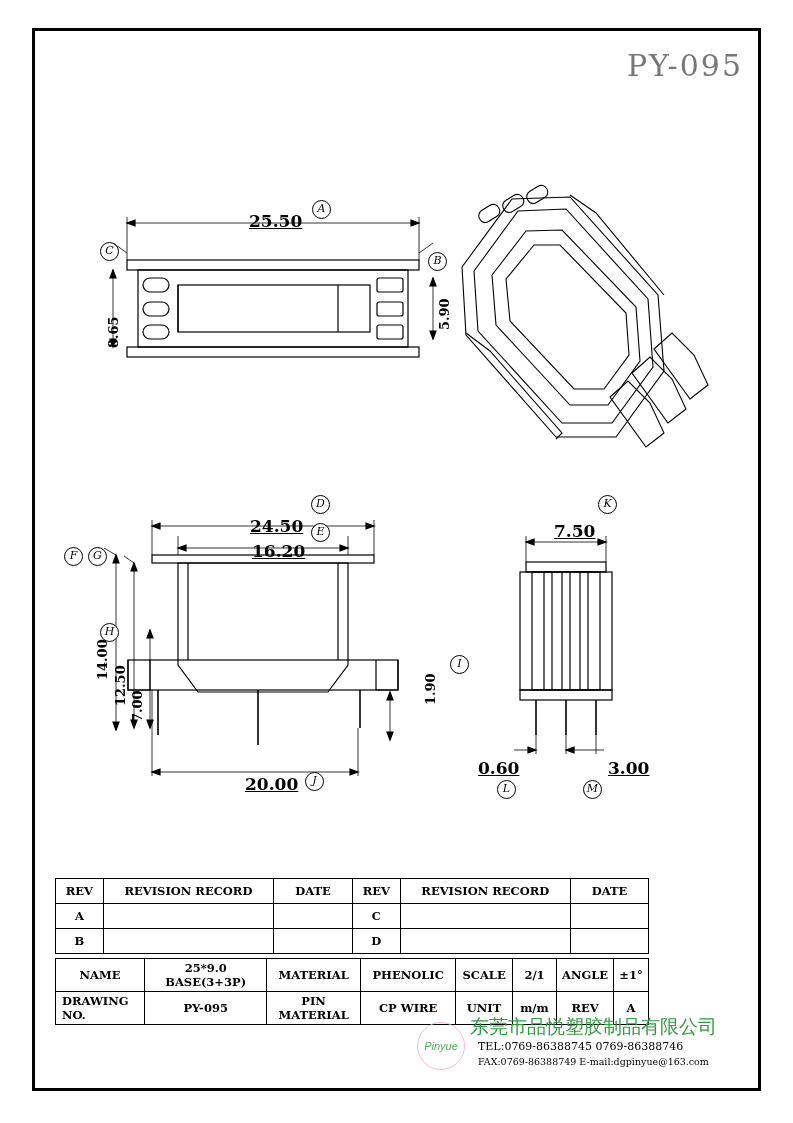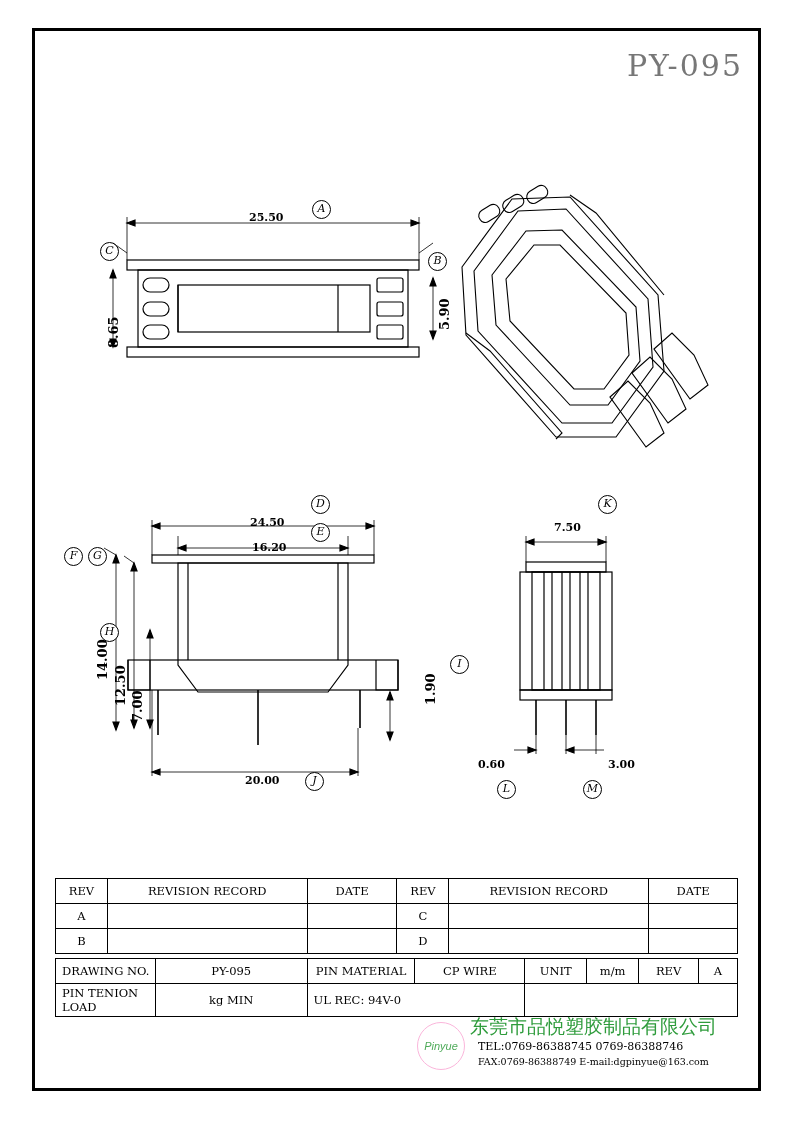--- a/index.html
+++ b/index.html
@@ -2,27 +2,27 @@
 <html><head>
 <meta charset="utf-8">
 <style>
   html,body{margin:0;padding:0;background:#fff;}
   body{width:793px;height:1123px;font-family:"Liberation Sans",sans-serif;color:#000;}
   .page{position:relative;width:793px;height:1123px;overflow:hidden;}
   .frame{position:absolute;left:32px;top:28px;width:729px;height:1063px;border:3px solid #000;box-sizing:border-box;}
   .title-code{position:absolute;right:50px;top:48px;font-family:"DejaVu Serif",serif;font-size:30px;letter-spacing:2px;color:#777;}
 
   
-  .lbl{position:absolute;font-family:"DejaVu Serif",serif;font-weight:bold;font-size:11px;white-space:nowrap;}
+  .lbl{position:absolute;font-family:"DejaVu Serif",serif;font-weight:bold;font-size:17px;white-space:nowrap;text-decoration:underline;}
   .lblv{position:absolute;font-family:"DejaVu Serif",serif;font-weight:bold;font-size:13px;white-space:nowrap;transform-origin:left top;}
   .circ{position:absolute;width:17px;height:17px;border:1px solid #000;border-radius:50%;font-family:"DejaVu Serif",serif;font-style:italic;font-size:11px;text-align:center;line-height:16px;background:#fff;}
 
   
   table{border-collapse:collapse;font-family:"DejaVu Serif",serif;}
-  .tbl{position:absolute;left:55px;top:878px;width:683px;}
+  .tbl{position:absolute;left:55px;top:878px;width:594px;font-weight:bold;}
   .tbl td{border:1px solid #000;font-size:11.5px;text-align:center;padding:2px 3px;height:20px;}
   .tbl td.l{text-align:left;padding-left:6px;}
   .cn-name{position:absolute;left:470px;top:1014px;font-family:"DejaVu Sans",sans-serif;font-size:19px;color:#2f9c3c;font-weight:normal;white-space:nowrap;}
   .cn-tel{position:absolute;left:478px;top:1040px;font-size:11px;font-family:"DejaVu Serif",serif;white-space:nowrap;}
   .cn-fax{position:absolute;left:478px;top:1056px;font-size:9.5px;font-family:"DejaVu Serif",serif;white-space:nowrap;}
   .logo{position:absolute;left:417px;top:1022px;width:46px;height:46px;border-radius:50%;border:1px solid #f9a8d4;color:#2f9c3c;font-size:11px;font-style:italic;text-align:center;line-height:46px;opacity:.85;}
   svg{display:block;}
 </style>
 </head>
 <body>
@@ -282,35 +282,39 @@
         <col style="width:152px">
         <col style="width:108px">
       <col style="width:110px">
         <col style="width:62px">
         <col style="width:52px">
       <col style="width:60px">
         <col style="width:39px">
     </colgroup>
     <tbody>
       <tr>
+        <td>NAME</td>
+        <td>25*9.0 BASE(3+3P)</td>
+        <td>MATERIAL</td>
+        <td>PHENOLIC</td>
+        <td>SCALE</td>
+        <td>2/1</td>
+        <td>ANGLE</td>
+        <td>±1°</td>
+      </tr>
+      <tr>
         <td class="l">DRAWING NO.</td>
         <td>PY-095</td>
         <td>PIN MATERIAL</td>
         <td>CP WIRE</td>
         <td>UNIT</td>
         <td>m/m</td>
         <td>REV</td>
         <td>A</td>
       </tr>
-      <tr>
-        <td class="l">PIN TENION LOAD</td>
-        <td>kg MIN</td>
-        <td colspan="2" class="l">UL REC: 94V-0</td>
-        <td colspan="4"></td>
-      </tr>
     </tbody>
   </table>
 
   <div class="logo">Pinyue</div>
   <div class="cn-name">东莞市品悦塑胶制品有限公司</div>
   <div class="cn-tel">TEL:0769-86388745    0769-86388746</div>
   <div class="cn-fax">FAX:0769-86388749    E-mail:dgpinyue@163.com</div>
 </div>
 
 </body></html>

